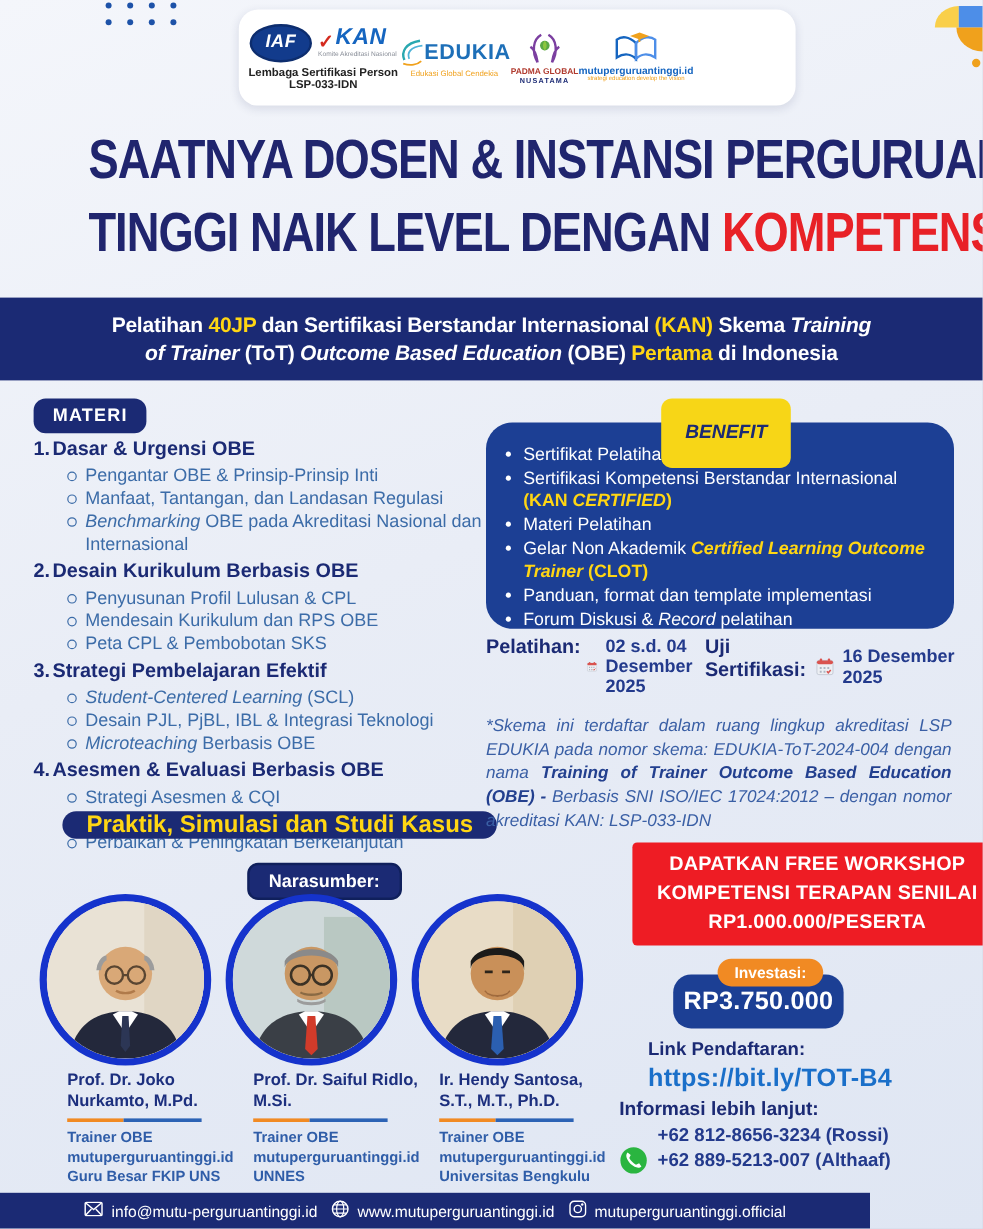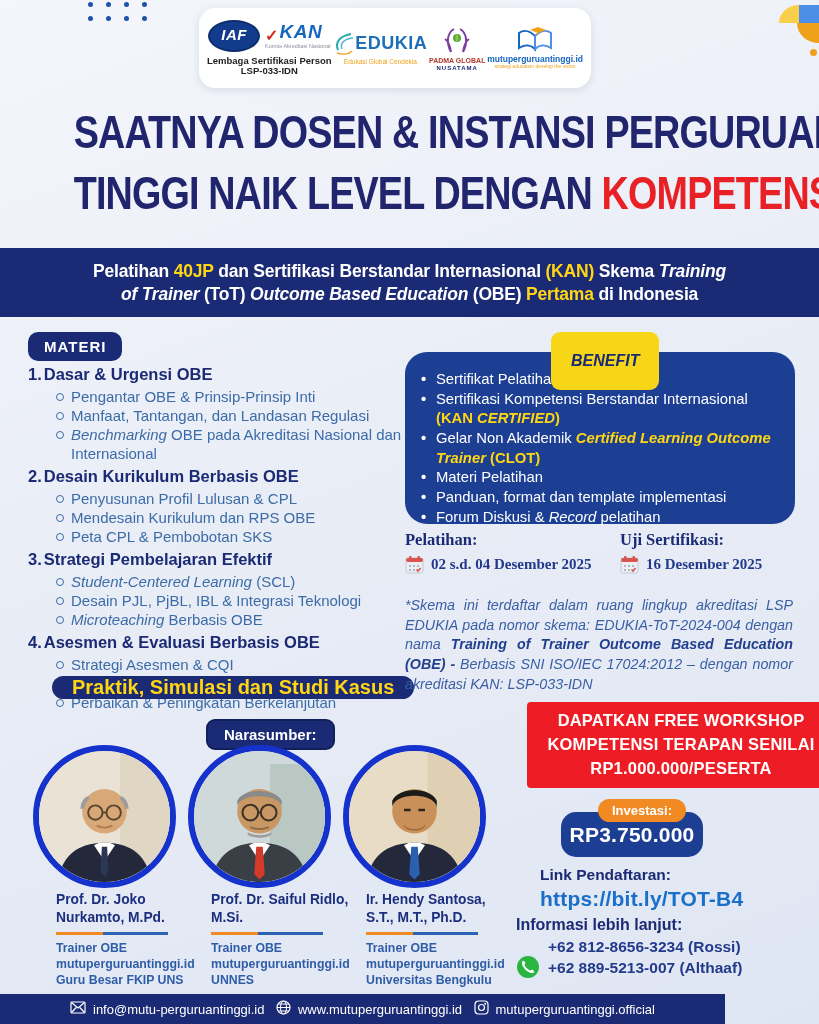--- a/index.html
+++ b/index.html
@@ -15,22 +15,22 @@
   
   .corner-deco{position:absolute;top:5px;right:0;width:40px;height:52px;}
   .cd-yellow{position:absolute;top:0;right:20px;width:20px;height:18px;background:#f9cf4a;border-radius:100% 0 0 0;}
   .cd-blue{position:absolute;top:0;right:0;width:20px;height:18px;background:#4d8ee8;}
   .cd-orange{position:absolute;top:18px;right:0;width:22px;height:20px;background:#f0a11c;border-radius:0 0 0 100%;}
   .cd-dot{position:absolute;top:44px;right:2px;width:7px;height:7px;border-radius:50%;background:#f0a11c;}
   .dots{position:absolute;left:88px;top:2px;display:grid;grid-template-columns:repeat(4,1fr);grid-gap:9px 13px;}
   .dots i{width:5px;height:5px;border-radius:50%;background:#1d52a8;display:block;}
 
   
-  .logo-card{position:absolute;left:199px;top:8px;width:392px;height:80px;background:#fff;border-radius:16px;
-             box-shadow:0 2px 8px rgba(30,40,90,.12);display:flex;align-items:center;justify-content:space-between;padding:4px 8px;}
+  .logo-card{position:absolute;left:199px;top:8px;width:464px;height:80px;background:#fff;border-radius:16px;
+             box-shadow:0 2px 8px rgba(30,40,90,.12);display:flex;align-items:center;justify-content:flex-start;padding:4px 8px;}
   .lg{display:flex;flex-direction:column;align-items:center;line-height:1.1;}
   .lsp-row{display:flex;align-items:center;gap:5px;}
   .iaf-oval{width:52px;height:32px;background:#123b8c;border:2px solid #0d2d6e;border-radius:50%;
             display:flex;align-items:center;justify-content:center;color:#fff;font-weight:bold;font-style:italic;font-size:15px;letter-spacing:.5px;}
   .kan-row{display:flex;align-items:flex-end;gap:1px;}
   .kan-check{color:#d42a1e;font-weight:bold;font-size:16px;line-height:.8;}
   .kan-text{color:#1565c0;font-weight:bold;font-style:italic;font-size:19px;letter-spacing:.5px;}
   .kan-sub{font-size:5.5px;color:#8a8f99;margin-top:1px;}
   .lsp-sub1{font-size:9.5px;font-weight:bold;color:#222;margin-top:4px;}
   .lsp-sub2{font-size:9.5px;font-weight:bold;color:#222;}
@@ -73,21 +73,21 @@
   .benefit-box{position:absolute;left:405px;top:352px;width:390px;height:172px;background:var(--royal);border-radius:22px;
                padding:18px 16px 10px 14px;z-index:2;}
   .benefit-list{list-style:none;}
   .b-item{position:relative;padding-left:17px;color:#fff;font-size:14.8px;line-height:1.33;}
   .b-item::before{content:"•";position:absolute;left:2px;top:0;color:#fff;font-weight:bold;}
   .sg-yb{color:var(--yellow);font-weight:bold;}
   .sg-ybi{color:var(--yellow);font-weight:bold;font-style:italic;}
 
   
   .dates{position:absolute;left:405px;top:530px;width:400px;display:flex;}
-  .date-col{display:flex;flex-direction:column;gap:5px;font-family:Liberation Serif, serif;}
+  .date-col{display:flex;flex-direction:row;gap:5px;}
   .date-col.c1{width:215px;}
   .date-label{color:var(--navy);font-weight:bold;font-size:16.5px;}
   .date-val{display:flex;align-items:center;gap:7px;color:#233a8c;font-weight:bold;font-size:15px;}
 
   
   .disclaimer{position:absolute;left:405px;top:596px;width:388px;font-style:italic;color:#3a5fa5;font-size:14.3px;
               line-height:1.38;text-align:justify;}
   .sg-ib{font-weight:bold;color:#23408f;}
 
   
@@ -245,22 +245,22 @@
         </ul>
       </li>
     </ol>
   <div class="praktik">Praktik, Simulasi dan Studi Kasus</div>
 
   <div class="benefit-pill">BENEFIT</div>
   <div class="benefit-box">
     <ul class="benefit-list" id="benefit-list">
         <li class="b-item"><span class="sg-w">Sertifikat Pelatihan </span><span class="sg-yb">40JP</span></li>
         <li class="b-item"><span class="sg-w">Sertifikasi Kompetensi Berstandar Internasional </span><span class="sg-yb">(KAN </span><span class="sg-ybi">CERTIFIED</span><span class="sg-yb">)</span></li>
+        <li class="b-item"><span class="sg-w">Materi Pelatihan</span></li>
         <li class="b-item"><span class="sg-w">Gelar Non Akademik </span><span class="sg-ybi">Certified Learning Outcome Trainer</span><span class="sg-w"> </span><span class="sg-yb">(CLOT)</span></li>
-        <li class="b-item"><span class="sg-w">Materi Pelatihan</span></li>
         <li class="b-item"><span class="sg-w">Panduan, format dan template implementasi</span></li>
         <li class="b-item"><span class="sg-w">Forum Diskusi &amp; </span><span class="sg-wi">Record</span><span class="sg-w"> pelatihan</span></li>
       </ul>
   </div>
 
   <div class="dates">
     <div class="date-col c1">
       <div class="date-label">Pelatihan:</div>
       <div class="date-val">
         <svg width="19" height="19" viewBox="0 0 19 19">

